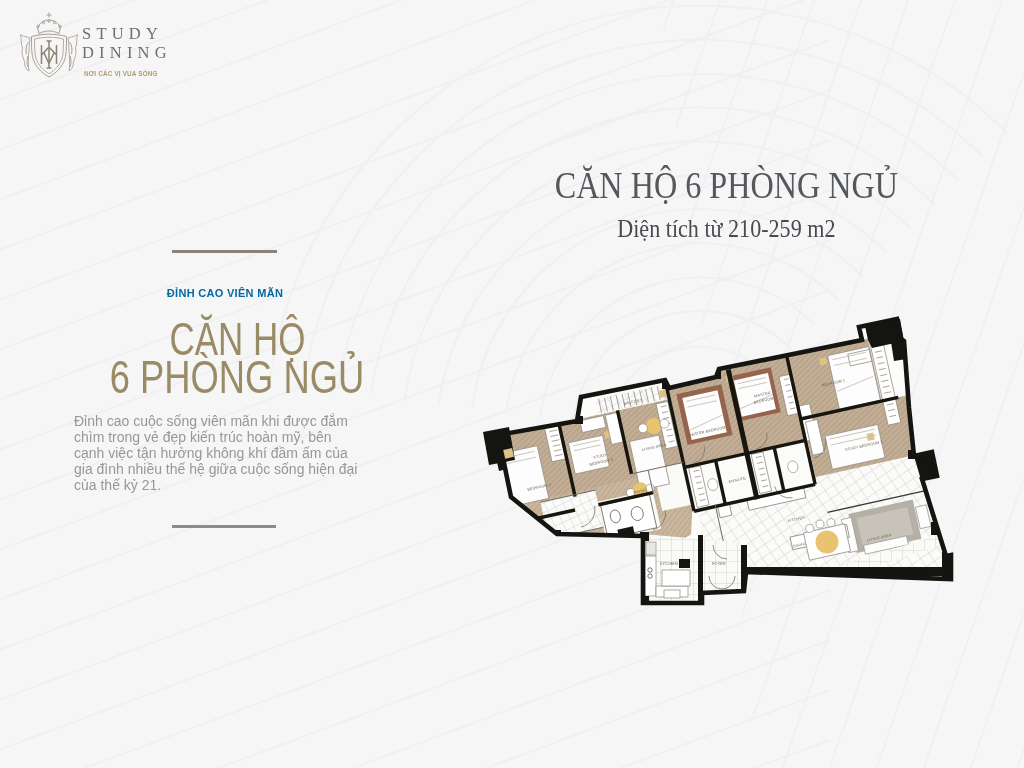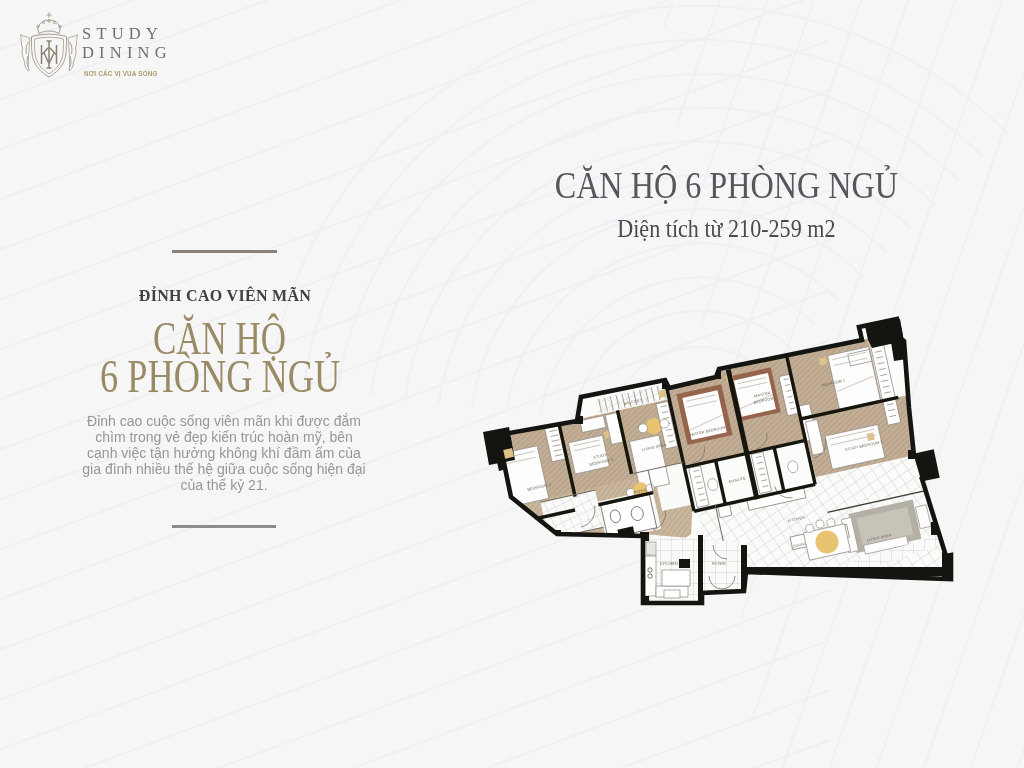--- a/index.html
+++ b/index.html
@@ -12,28 +12,28 @@
   #logotext .l1{font-family:"Liberation Serif",serif;font-size:16.5px;letter-spacing:5.2px;line-height:19px;}
   #logosub{position:absolute;left:84px;top:70px;color:#b09a6e;font-size:6.3px;font-weight:bold;letter-spacing:0.2px;}
   
   #title{position:absolute;left:406px;top:164px;width:640px;text-align:center;color:#54585c;}
   #title .big{font-family:"Liberation Serif",serif;font-size:37px;display:inline-block;transform:scaleX(0.87);white-space:nowrap;}
   #subtitle{position:absolute;left:406px;top:214px;width:640px;text-align:center;color:#474b4f;}
   #subtitle .s{font-family:"Liberation Serif",serif;font-size:26px;display:inline-block;transform:scaleX(0.85);white-space:nowrap;}
   
   #line1{position:absolute;left:172px;top:250px;width:105px;height:3px;background:#8a8274;}
   #line2{position:absolute;left:172px;top:525px;width:104px;height:3px;background:#8c8c8a;}
-  #kicker{position:absolute;left:55px;top:287px;width:340px;text-align:center;color:#404040;
-          font-size:16px;font-weight:bold;letter-spacing:0.3px;font-family:Liberation Serif, serif;}
-  #goldhead{position:absolute;left:50px;top:320px;width:340px;text-align:center;color:#9a8b67;
-            font-family:Liberation Serif, serif;font-size:46px;line-height:38px;}
+  #kicker{position:absolute;left:55px;top:287px;width:340px;text-align:center;color:#0369a1;
+          font-size:11px;font-weight:bold;letter-spacing:0.3px;}
+  #goldhead{position:absolute;left:67px;top:320px;width:340px;text-align:center;color:#9a8b67;
+            font-family:Liberation Sans, sans-serif;font-size:46px;line-height:38px;}
   #goldhead .c{display:inline-block;white-space:nowrap;}
   #goldhead .a{transform:scaleX(0.76);}
   #goldhead .b{transform:scaleX(0.79);}
-  #para{position:absolute;left:74px;top:413px;width:300px;text-align:center;color:#97979a;
+  #para{position:absolute;left:74px;top:413px;width:300px;color:#97979a;
         font-size:14px;line-height:16px;white-space:nowrap;}
 </style>
 </head>
 <body>
 <svg id="bg" viewBox="0 0 1024 768">
   <rect width="1024" height="768" fill="#f6f6f7"></rect>
   <g stroke="#f0f0f3" stroke-width="2" fill="none">
     <path d="M-60 -128 L830 -460"></path>
 <path d="M-60 -78 L830 -410"></path>
 <path d="M-60 -28 L830 -360"></path>

